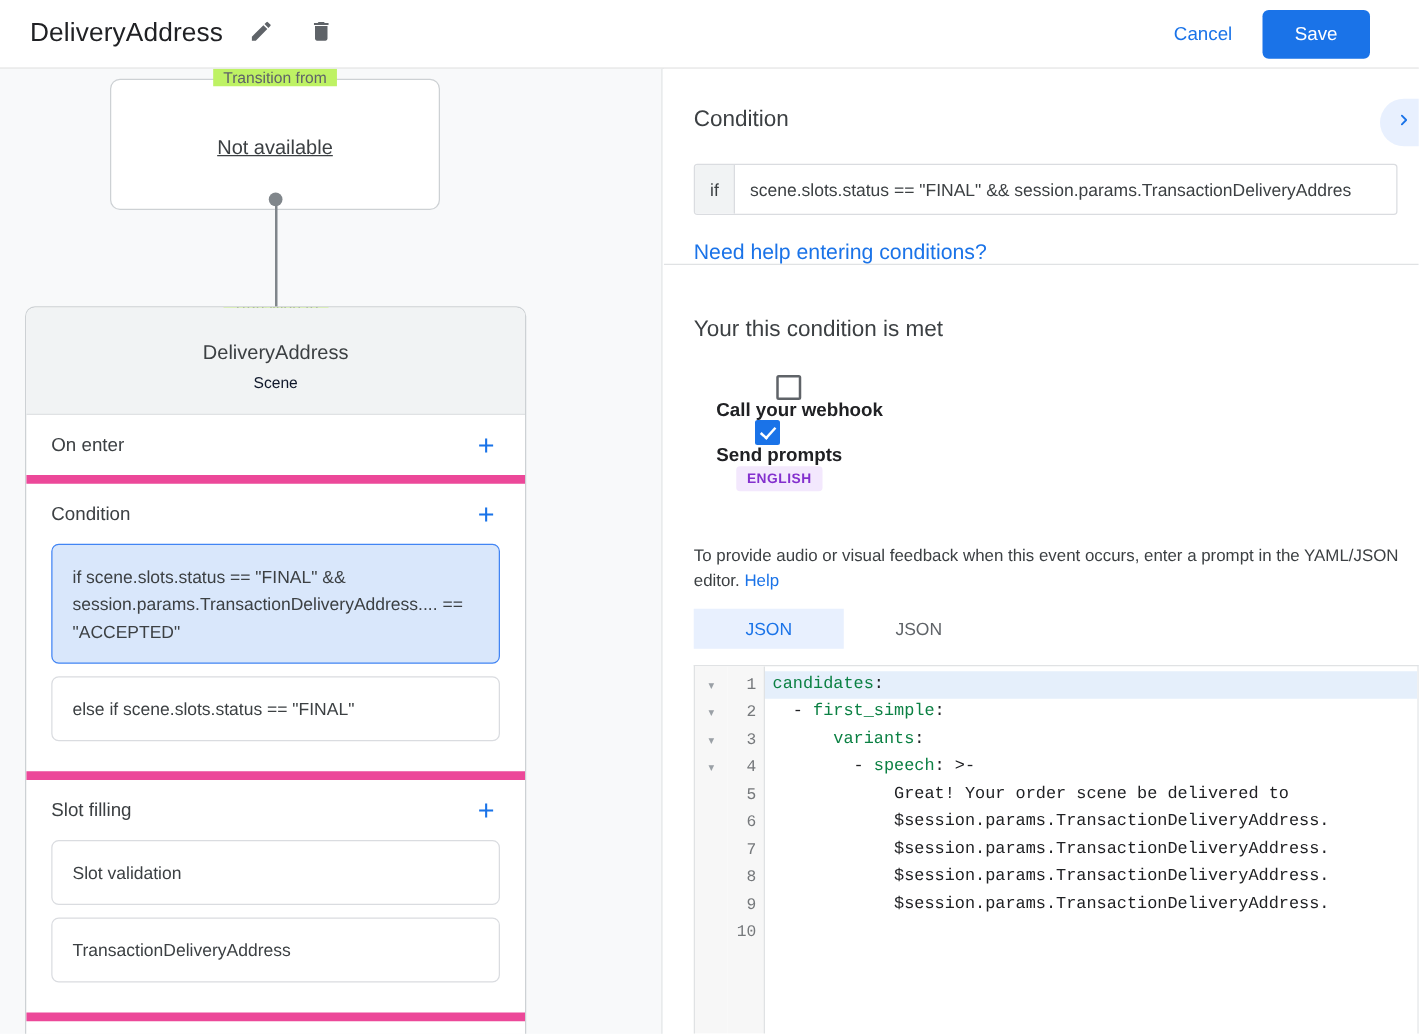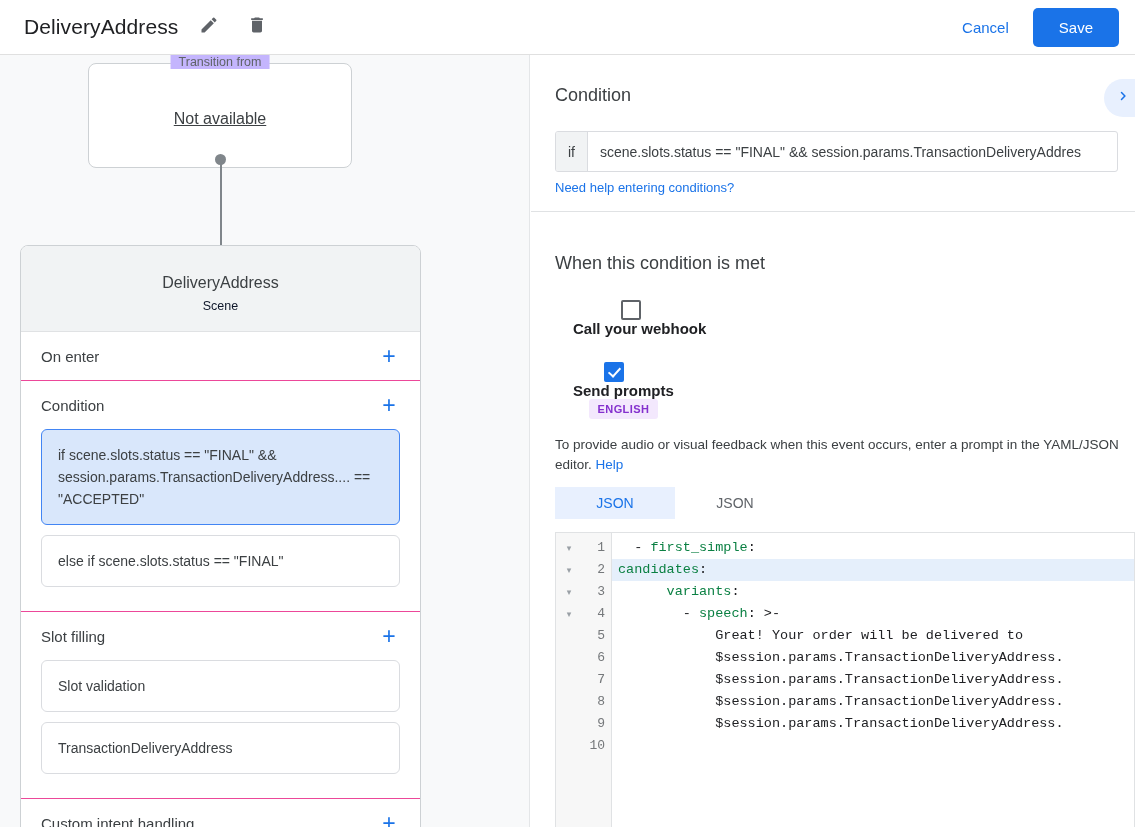--- a/index.html
+++ b/index.html
@@ -37,21 +37,21 @@
   #cancel-button {
     color: #1a73e8; font-size: 15px; font-weight: 500;
     padding: 9px 14px; border-radius: 4px; cursor: pointer;
     margin-right: 10px; background: none; border: none;
     font-family: inherit;
   }
   #save-button {
     background: #1a73e8; color: #fff;
     font-size: 15px; font-weight: 500;
     padding: 11px 26px; border: none; border-radius: 5px;
-    margin-right: 16px; cursor: pointer;
+    margin-right: 39px; cursor: pointer;
     font-family: inherit;
   }
 
   
   #body-wrap {
     position: absolute; top: 55px; left: 0;
     width: 1135px; height: 772px;
   }
   #left-pane {
     position: absolute; top: 0; left: 0;
@@ -70,21 +70,21 @@
   
   .fieldset-card {
     position: absolute;
     border: 1px solid #cdd1d4;
     border-radius: 8px;
     background: #ffffff;
   }
   .fieldset-legend {
     position: absolute;
     top: -9px; left: 50%; transform: translateX(-50%);
-    background: #c4b5fd;
+    background: #bef264;
     padding: 0 8px;
     font-size: 12.5px;
     color: #5f6368;
     white-space: nowrap;
   }
   #transition-from-card {
     top: 8px; left: 88px; width: 264px; height: 105px;
   }
   #transition-from-label {
     position: absolute; top: 46px; left: 0; width: 100%;
@@ -125,21 +125,21 @@
   #scene-name {
     position: absolute; top: 28px; left: 0; width: 100%;
     text-align: center; font-size: 16px; color: #3c4043;
   }
   #scene-subtitle {
     position: absolute; top: 53px; left: 0; width: 100%;
     text-align: center; font-size: 12.5px; color: #0f172a;
   }
 
   .section {
-    border-bottom: 1px solid #ec4899;
+    border-bottom: 7px solid #ec4899;
     padding: 0 0 14px 0;
   }
   .section:last-child { border-bottom: none; }
   .section-head {
     height: 48px;
     display: flex; align-items: center;
     padding: 0 18px 0 20px;
   }
   .section-title { font-size: 15px; color: #3c4043; flex: 1; }
   .plus-btn {
@@ -202,35 +202,35 @@
   }
   #condition-expression {
     flex: 1;
     border: none; outline: none;
     padding: 0 12px;
     font-size: 14px; color: #3c4043;
     font-family: inherit;
     background: transparent;
   }
   #condition-help-link {
-    position: absolute; top: 125px; left: 24px;
-    font-size: 13px; color: #1a73e8; cursor: pointer;
+    position: absolute; top: 137px; left: 24px;
+    font-size: 17px; color: #1a73e8; cursor: pointer;
     text-decoration: none;
   }
 
   #met-heading {
     position: absolute; top: 198px; left: 24px;
     font-size: 18px; color: #3c4043;
   }
   .check-row {
     position: absolute; left: 24px;
     display: flex; align-items: center; flex-direction: column;
   }
   #webhook-row { top: 245px; }
-  #prompts-row { top: 307px; }
+  #prompts-row { top: 281px; }
   .checkbox {
     width: 20px; height: 20px;
     border: 2px solid #5f6368;
     border-radius: 2px;
     background: #fff;
     cursor: pointer;
     flex: 0 0 auto;
   }
   .checkbox.checked {
     background: #1a73e8;
@@ -428,21 +428,21 @@
       </div>
 
       <div id="condition-input-row">
         <div id="if-prefix">if</div>
         <input id="condition-expression" type="text" value="scene.slots.status == &quot;FINAL&quot; &amp;&amp; session.params.TransactionDeliveryAddres" style="">
       </div>
 
       <a id="condition-help-link">Need help entering conditions?</a>
     </div>
 
-    <div id="met-heading">When this condition is met</div>
+    <div id="met-heading">Your this condition is met</div>
 
     <div id="webhook-row" class="check-row">
       <div class="checkbox"></div>
       <div class="check-label">Call your webhook</div>
     </div>
 
     <div id="prompts-row" class="check-row">
       <div class="checkbox checked"></div>
       <div class="check-label">Send prompts</div>
       <div id="language-badge">ENGLISH</div>
@@ -476,25 +476,25 @@
           <div class="gutter-num">3</div>
           <div class="gutter-num">4</div>
           <div class="gutter-num">5</div>
           <div class="gutter-num">6</div>
           <div class="gutter-num">7</div>
           <div class="gutter-num">8</div>
           <div class="gutter-num">9</div>
           <div class="gutter-num">10</div>
         </div>
       <div id="code-area">
+          <div class="code-line highlight"><span class="tok-key">candidates</span><span class="tok-plain">:</span></div>
           <div class="code-line"><span class="tok-plain">  - </span><span class="tok-key">first_simple</span><span class="tok-plain">:</span></div>
-          <div class="code-line highlight"><span class="tok-key">candidates</span><span class="tok-plain">:</span></div>
           <div class="code-line"><span class="tok-plain">      </span><span class="tok-key">variants</span><span class="tok-plain">:</span></div>
           <div class="code-line"><span class="tok-plain">        - </span><span class="tok-key">speech</span><span class="tok-plain">: &gt;-</span></div>
-          <div class="code-line"><span class="tok-plain">            Great! Your order will be delivered to</span></div>
+          <div class="code-line"><span class="tok-plain">            Great! Your order scene be delivered to</span></div>
           <div class="code-line"><span class="tok-plain">            $session.params.TransactionDeliveryAddress.</span></div>
           <div class="code-line"><span class="tok-plain">            $session.params.TransactionDeliveryAddress.</span></div>
           <div class="code-line"><span class="tok-plain">            $session.params.TransactionDeliveryAddress.</span></div>
           <div class="code-line"><span class="tok-plain">            $session.params.TransactionDeliveryAddress.</span></div>
           <div class="code-line"><span class="tok-plain"></span></div>
         </div>
     </div>
   </div>
 </div>
 

